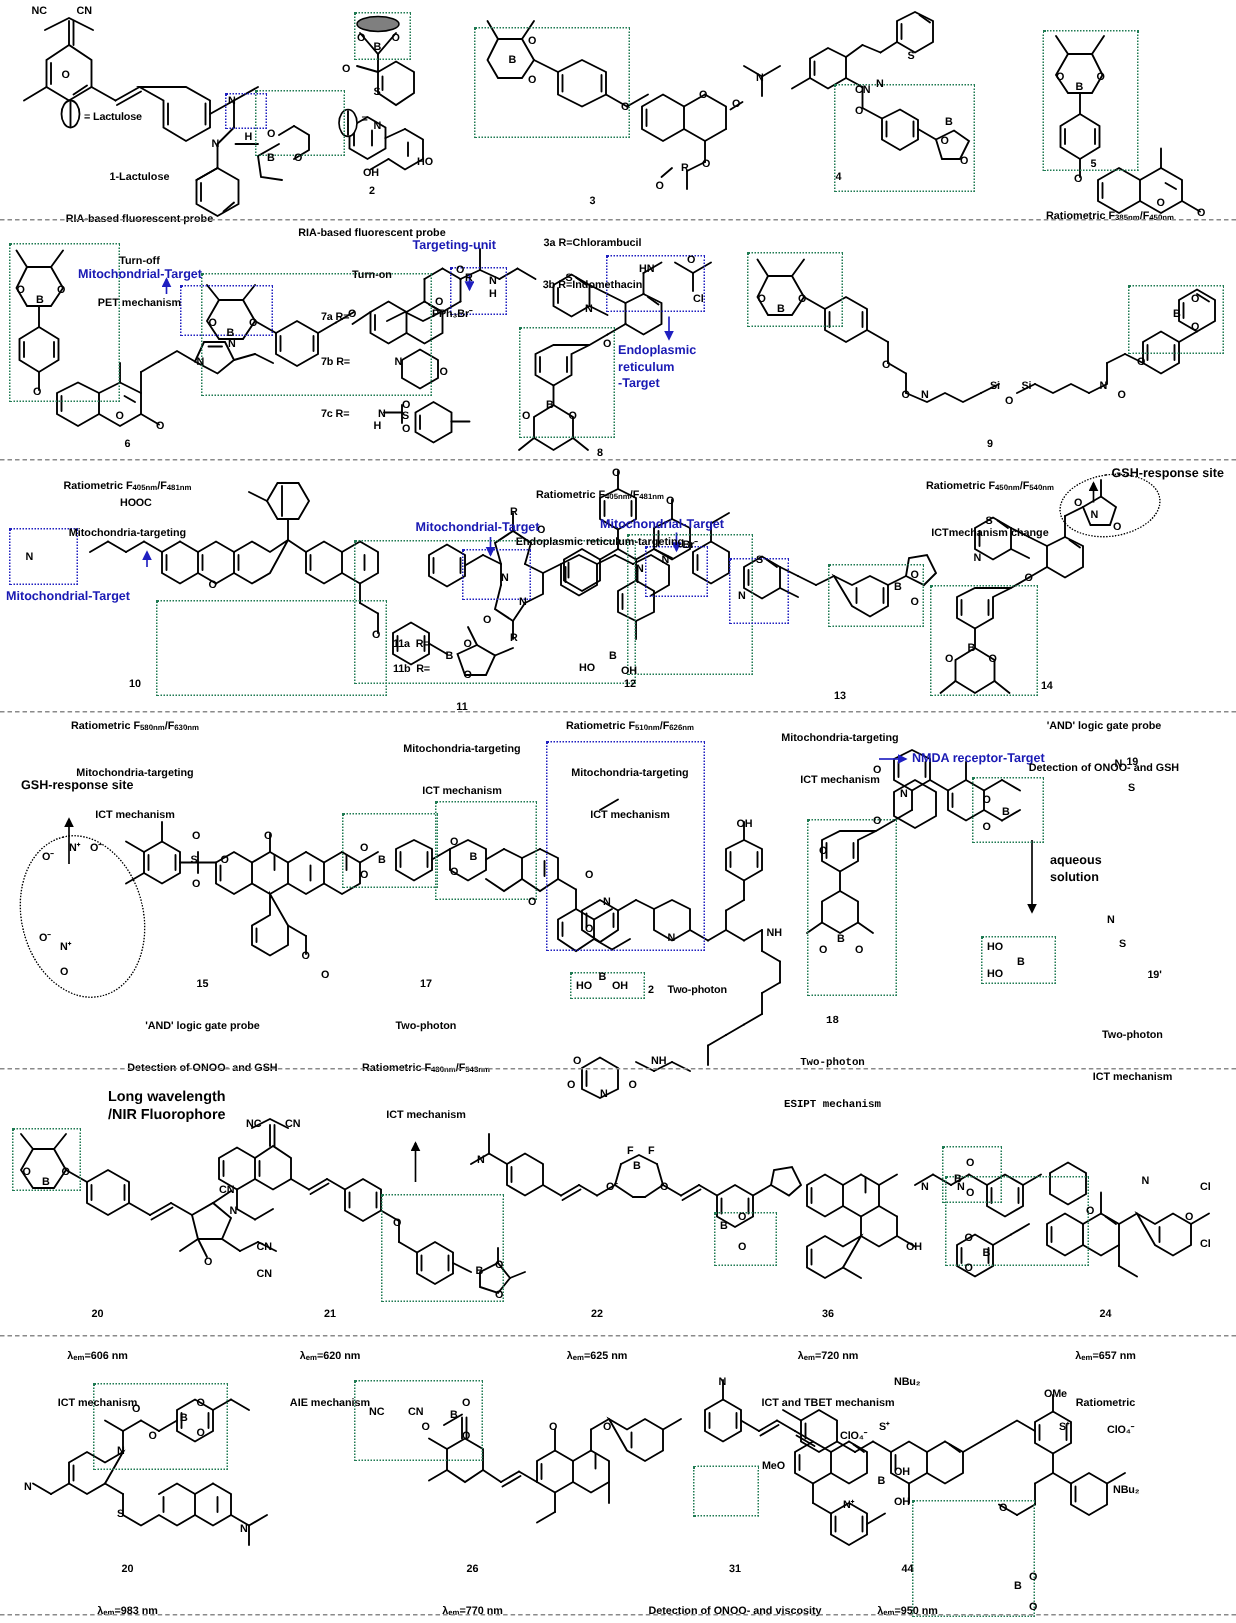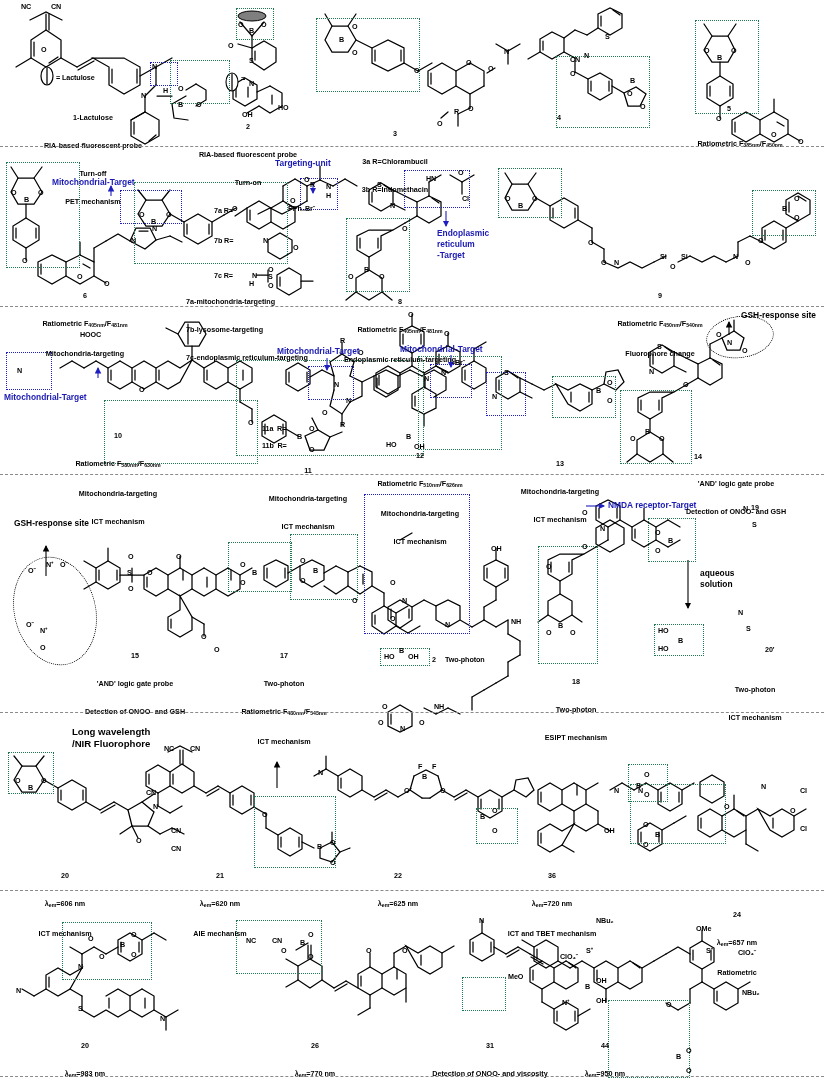--- a/index.html
+++ b/index.html
@@ -1080,38 +1080,38 @@
   <span class="t" style="left:738px;top:948px;">ClO₄⁻</span>
   <span class="t" style="left:508px;top:972px;">MeO</span>
   <span class="t" style="left:742px;top:988px;">NBu₂</span>
   <span class="t" style="left:666px;top:1000px;">O</span>
   <span class="t" style="left:676px;top:1052px;">B</span>
   <span class="t" style="left:686px;top:1046px;">O</span>
   <span class="t" style="left:686px;top:1066px;">O</span>
 
   <span class="ann blue" style="left:52px;top:177px;">Mitochondrial-Target</span>
   <span class="ann blue" style="left:275px;top:158px;">Targeting-unit</span>
-  <span class="ann blue" style="left:437px;top:228px;line-height:11px;">Endoplasmic
+  <span class="ann blue" style="left:412px;top:228px;line-height:11px;">Endoplasmic
 reticulum
 -Target</span>
   <span class="ann blue" style="left:4px;top:392px;">Mitochondrial-Target</span>
   <span class="ann blue" style="left:277px;top:346px;">Mitochondrial-Target</span>
   <span class="ann blue" style="left:400px;top:344px;">Mitochondrial-Target</span>
   <span class="ann black" style="left:741px;top:310px;">GSH-response site</span>
   <span class="ann black" style="left:14px;top:518px;">GSH-response site</span>
   <span class="ann blue" style="left:608px;top:500px;">NMDA receptor-Target</span>
   <span class="ann black" style="left:700px;top:568px;line-height:11px;">aqueous
 solution</span>
   <span class="ann black" style="left:72px;top:726px;line-height:11.5px;font-size:9.6px;">Long wavelength
 /NIR Fluorophore</span>
 
   <span class="t" style="left:557px;top:113px;">4</span>
   <span class="t" style="left:727px;top:104px;">5</span>
   <span class="t" style="left:751px;top:503px;">19</span>
-  <span class="t" style="left:765px;top:645px;">20'</span>
+  <span class="t" style="left:765px;top:645px;">19'</span>
   <span class="t" style="left:694px;top:452px;">14</span>
   <span class="t" style="left:432px;top:655px;">2</span>
   <span class="t" style="left:445px;top:655px;">Two-photon</span>
 
   <div class="cap" style="left:18px;top:94px;width:150px;">
     <span class="ln">1-Lactulose</span>
     <span class="ln">RIA-based fluorescent probe</span>
     <span class="ln">Turn-off</span>
     <span class="ln">PET mechanism</span>
   </div>
@@ -1127,37 +1127,32 @@
   </div>
   <div class="cap" style="left:670px;top:120px;width:140px;">
     <span class="ln"><span>Ratiometric F</span><sub>385nm</sub><span>/F</span><sub>450nm</sub></span>
   </div>
 
   <div class="cap" style="left:0px;top:272px;width:170px;">
     <span class="num">6</span>
     <span class="ln"><span>Ratiometric F</span><sub>405nm</sub><span>/F</span><sub>481nm</sub></span>
     <span class="ln">Mitochondria-targeting</span>
   </div>
-  <div class="cap" style="left:186px;top:278px;width:190px;text-align:left;">
-    <span class="ln">7a-mitochondria-targeting</span>
-    <span class="ln">7b-lysosome-targeting</span>
-    <span class="ln">7c-endoplasmic reticulum-targeting</span>
-  </div>
   <div class="cap" style="left:320px;top:278px;width:160px;">
     <span class="num">8</span>
     <span class="ln"><span>Ratiometric F</span><sub>405nm</sub><span>/F</span><sub>481nm</sub></span>
     <span class="ln">Endoplasmic reticulum-targeting</span>
   </div>
   <div class="cap" style="left:570px;top:272px;width:180px;">
     <span class="num">9</span>
     <span class="ln"><span>Ratiometric F</span><sub>450nm</sub><span>/F</span><sub>540nm</sub></span>
-    <span class="ln">Fluorophore change</span>
-  </div>
-
-  <div class="cap" style="left:0px;top:412px;width:180px;padding-left:28px;">
+    <span class="ln">ICTmechanism change</span>
+  </div>
+
+  <div class="cap" style="left:0px;top:432px;width:180px;">
     <span class="num">10</span>
     <span class="ln"><span>Ratiometric F</span><sub>580nm</sub><span>/F</span><sub>630nm</sub></span>
     <span class="ln">Mitochondria-targeting</span>
     <span class="ln">ICT mechanism</span>
   </div>
   <div class="cap" style="left:238px;top:447px;width:140px;">
     <span class="num">11</span>
     <span class="ln">Mitochondria-targeting</span>
     <span class="ln">ICT mechanism</span>
   </div>
@@ -1181,21 +1176,21 @@
     <span class="num">15</span>
     <span class="ln">'AND' logic gate probe</span>
     <span class="ln">Detection of ONOO- and GSH</span>
   </div>
   <div class="cap" style="left:214px;top:632px;width:140px;">
     <span class="num">17</span>
     <span class="ln">Two-photon</span>
     <span class="ln"><span>Ratiometric F</span><sub>480nm</sub><span>/F</span><sub>543nm</sub></span>
     <span class="ln">ICT mechanism</span>
   </div>
-  <div class="cap" style="left:506px;top:658px;width:140px;">
+  <div class="cap" style="left:485px;top:658px;width:140px;font-family:Liberation Mono, monospace;">
     <span class="num">18</span>
     <span class="ln">Two-photon</span>
     <span class="ln">ESIPT mechanism</span>
   </div>
   <div class="cap" style="left:690px;top:666px;width:130px;">
     <span class="ln">Two-photon</span>
     <span class="ln">ICT mechanism</span>
   </div>
 
   <div class="cap" style="left:0px;top:852px;width:130px;">
@@ -1210,21 +1205,21 @@
   </div>
   <div class="cap" style="left:338px;top:852px;width:120px;">
     <span class="num">22</span>
     <span class="ln"><span>λ</span><sub>em</sub><span>=625 nm</span></span>
   </div>
   <div class="cap" style="left:472px;top:852px;width:160px;">
     <span class="num">36</span>
     <span class="ln"><span>λ</span><sub>em</sub><span>=720 nm</span></span>
     <span class="ln">ICT and TBET mechanism</span>
   </div>
-  <div class="cap" style="left:672px;top:891px;width:130px;">
+  <div class="cap" style="left:672px;top:852px;width:130px;">
     <span class="num">24</span>
     <span class="ln"><span>λ</span><sub>em</sub><span>=657 nm</span></span>
     <span class="ln">Ratiometric</span>
   </div>
 
   <div class="cap" style="left:20px;top:1022px;width:130px;">
     <span class="num">20</span>
     <span class="ln"><span>λ</span><sub>em</sub><span>=983 nm</span></span>
   </div>
   <div class="cap" style="left:250px;top:1022px;width:130px;">

